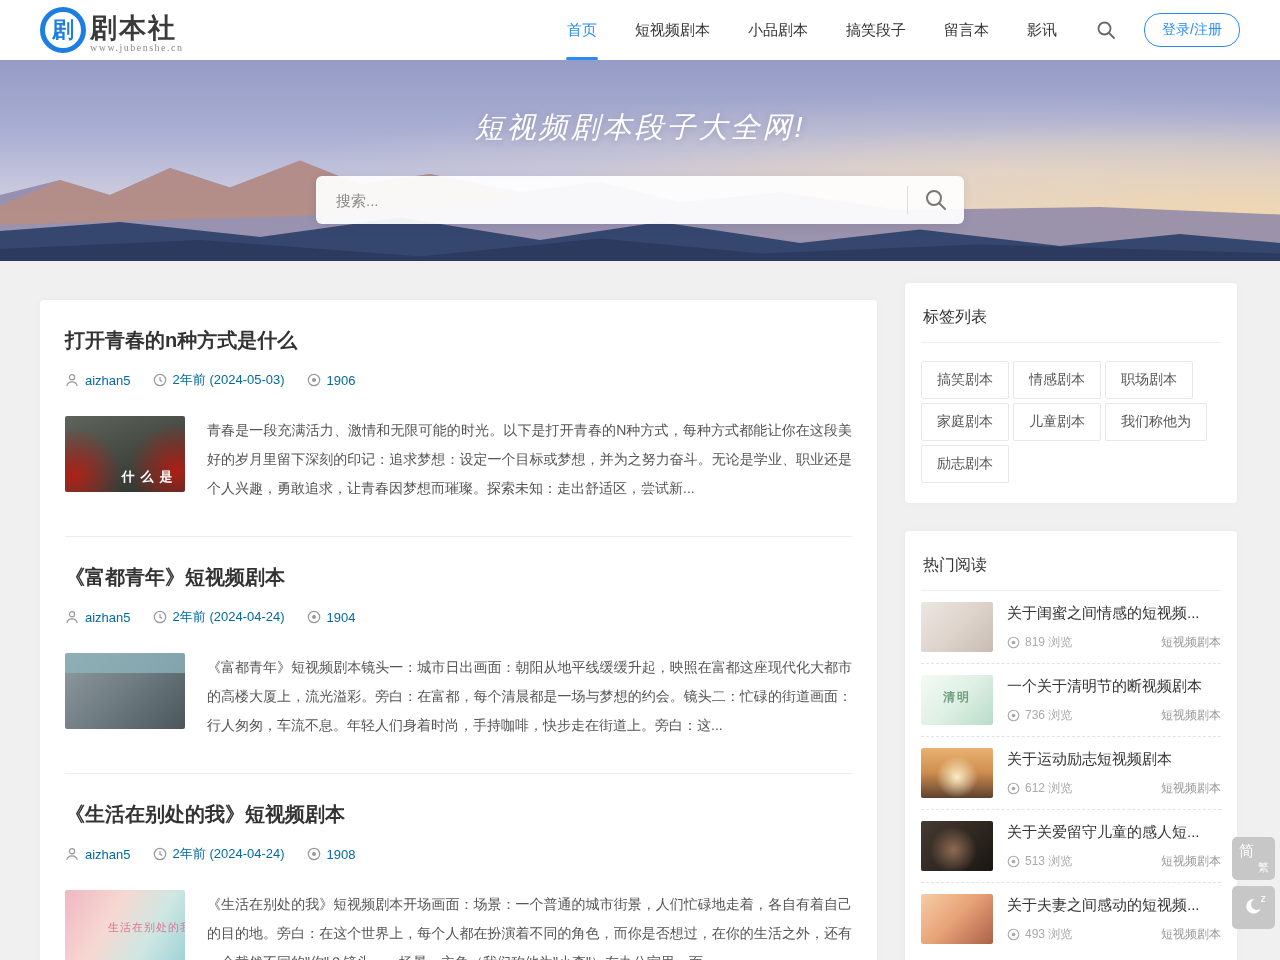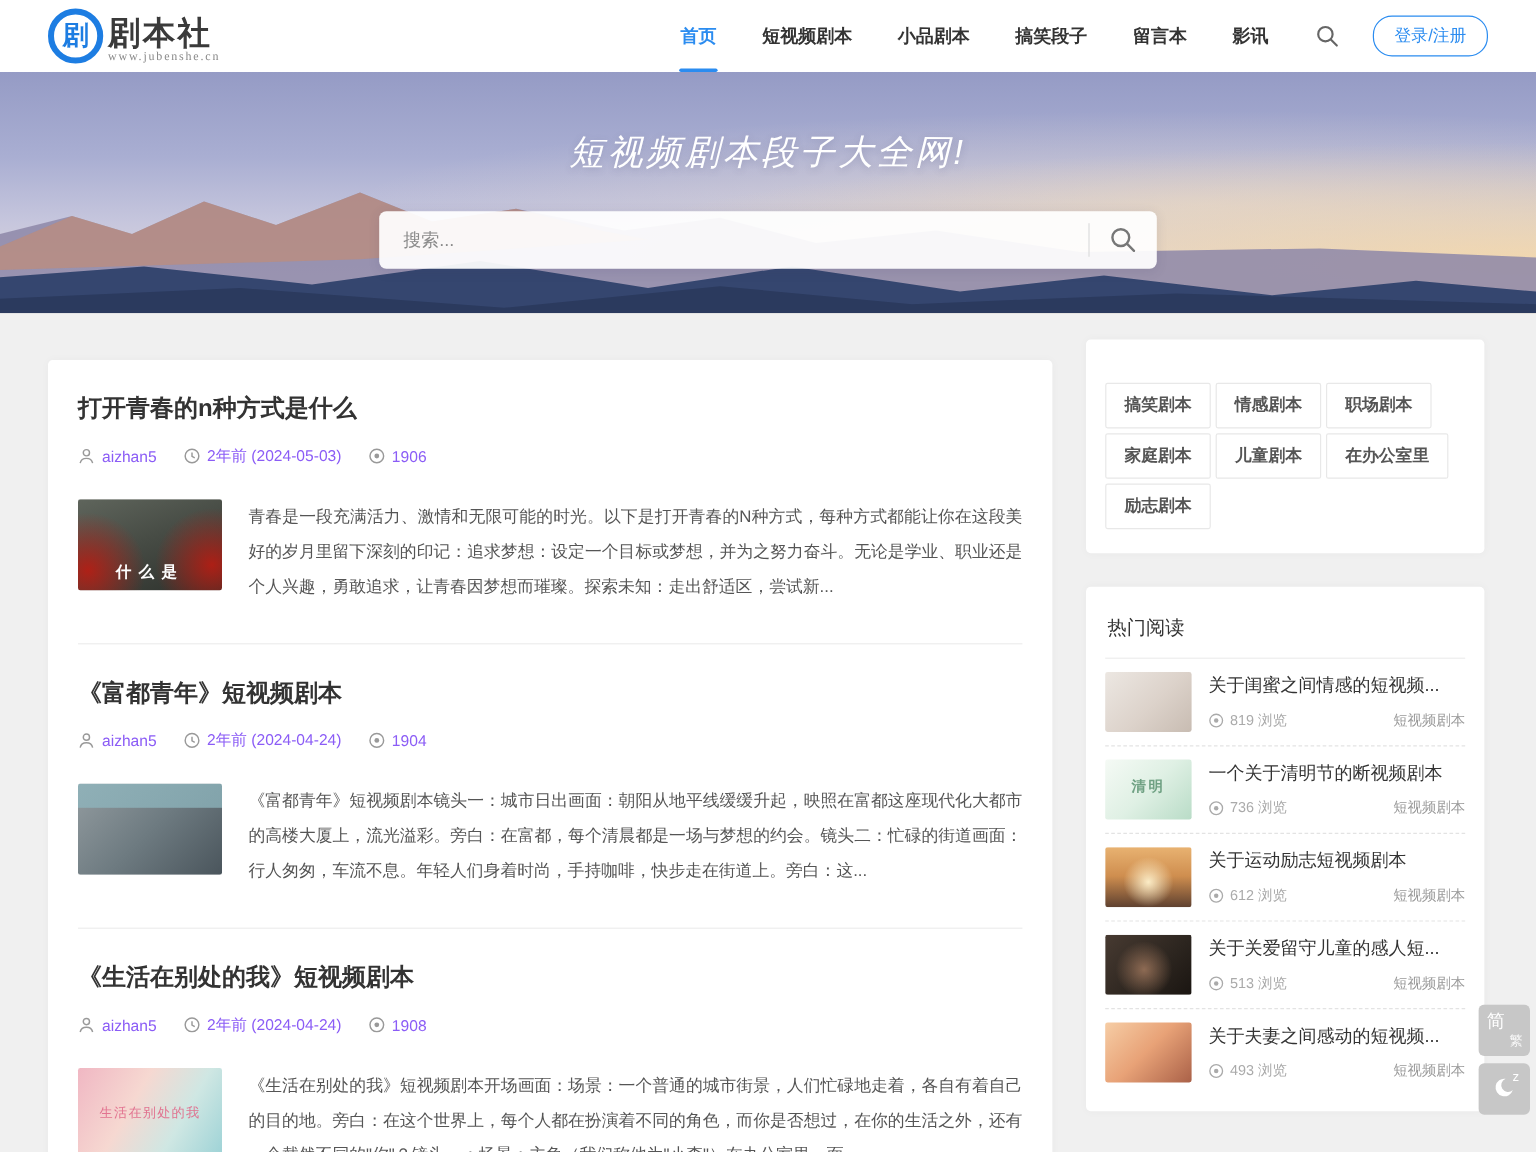--- a/index.html
+++ b/index.html
@@ -1,18 +1,18 @@
 <!DOCTYPE html>
 <html><head>
 <meta charset="utf-8">
 <style>
   * { margin:0; padding:0; box-sizing:border-box; }
   html,body { width:1280px; height:960px; overflow:hidden; background:#f0f0f0;
               font-family:"Liberation Sans", sans-serif; }
-  a { text-decoration:none;font-weight:bold; }
+  a { text-decoration:none; }
 
   
   .header { height:60px; background:#fff; display:flex; align-items:center; padding:0 40px; }
   .logo { display:flex; align-items:flex-end; cursor:pointer; }
   .logo-circle { width:46px; height:46px; border:5px solid #1d7de2; border-radius:50%;
                  display:flex; align-items:center; justify-content:center;
                  color:#1d7de2; font-size:22px; font-weight:bold; background:#fff; }
   .logo-textwrap { margin-left:4px; line-height:1; }
   .logo-title { font-size:27px; font-weight:bold; color:#3a3a3a; letter-spacing:2px; }
   .logo-sub { font-size:10px; color:#8a8a8a; letter-spacing:1.5px; margin-top:1px;
@@ -51,26 +51,26 @@
   
   .page { display:flex; padding:0 40px; margin-top:39px; align-items:flex-start; }
   .main-card { width:837px; background:#fff; border-radius:4px; padding:0 25px;
                box-shadow:0 0 8px rgba(0,0,0,0.03); }
   .sidebar { width:332px; margin-left:28px; margin-top:-17px; display:flex; flex-direction:column; }
 
   
   .article { padding:27px 0 33px; border-bottom:1px solid #ededed; }
   .article:last-child { border-bottom:none; }
   .article-title { font-size:20px; color:#333; font-weight:bold; cursor:pointer; }
-  .article-meta { display:flex; align-items:center; margin-top:17px; color:#8b5cf6; font-size:13px; }
+  .article-meta { display:flex; align-items:center; margin-top:17px; color:#0369a1; font-size:13px; }
   .article-meta .meta-item { display:flex; align-items:center; margin-right:22px; }
   .article-meta .meta-item svg { margin-right:6px; }
   .article-body { display:flex; margin-top:27px; }
   .thumb { width:120px; height:76px; border-radius:2px; flex-shrink:0; position:relative;
-           overflow:hidden; cursor:pointer; }
+           overflow:hidden; cursor:pointer;padding-left:25px; }
   .excerpt { margin-left:22px; font-size:14px; color:#555; line-height:29px; text-align:justify; }
 
   .thumb-a1 { background:
       radial-gradient(circle at 7% 78%, rgba(186,28,18,0.9), rgba(186,28,18,0) 38%),
       radial-gradient(circle at 93% 72%, rgba(186,28,18,0.9), rgba(186,28,18,0) 38%),
       linear-gradient(160deg,#5f655c 0%, #474c45 45%, #2d312c 100%); }
   .thumb-a1 .thumb-caption { position:absolute; bottom:6px; width:100%; text-align:center;
       color:#fff; font-size:13px; letter-spacing:6px; font-weight:bold; }
   .thumb-a2 { background:
       linear-gradient(180deg, rgba(142,182,190,0.75) 0%, rgba(142,182,190,0.75) 26%, rgba(142,182,190,0) 27%),
@@ -269,27 +269,28 @@
         </div>
         <div class="excerpt">《生活在别处的我》短视频剧本开场画面：场景：一个普通的城市街景，人们忙碌地走着，各自有着自己的目的地。旁白：在这个世界上，每个人都在扮演着不同的角色，而你是否想过，在你的生活之外，还有一个截然不同的"你"？镜头一：场景：主角（我们称他为"小李"）在办公室里，面...</div>
       </div>
     </div>
 
   </div>
 
   <div class="sidebar">
 
     <div class="panel">
+      <div class="panel-title">标签列表</div>
       <div class="tag-list">
         <a class="tag">搞笑剧本</a>
         <a class="tag">情感剧本</a>
         <a class="tag">职场剧本</a>
         <a class="tag">家庭剧本</a>
         <a class="tag">儿童剧本</a>
-        <a class="tag">在办公室里</a>
+        <a class="tag">我们称他为</a>
         <a class="tag">励志剧本</a>
       </div>
     </div>
 
     <div class="panel">
       <div class="panel-title">热门阅读</div>
 
       <div class="hot-item">
         <div class="hot-thumb thumb-h1"></div>
         <div class="hot-info">

